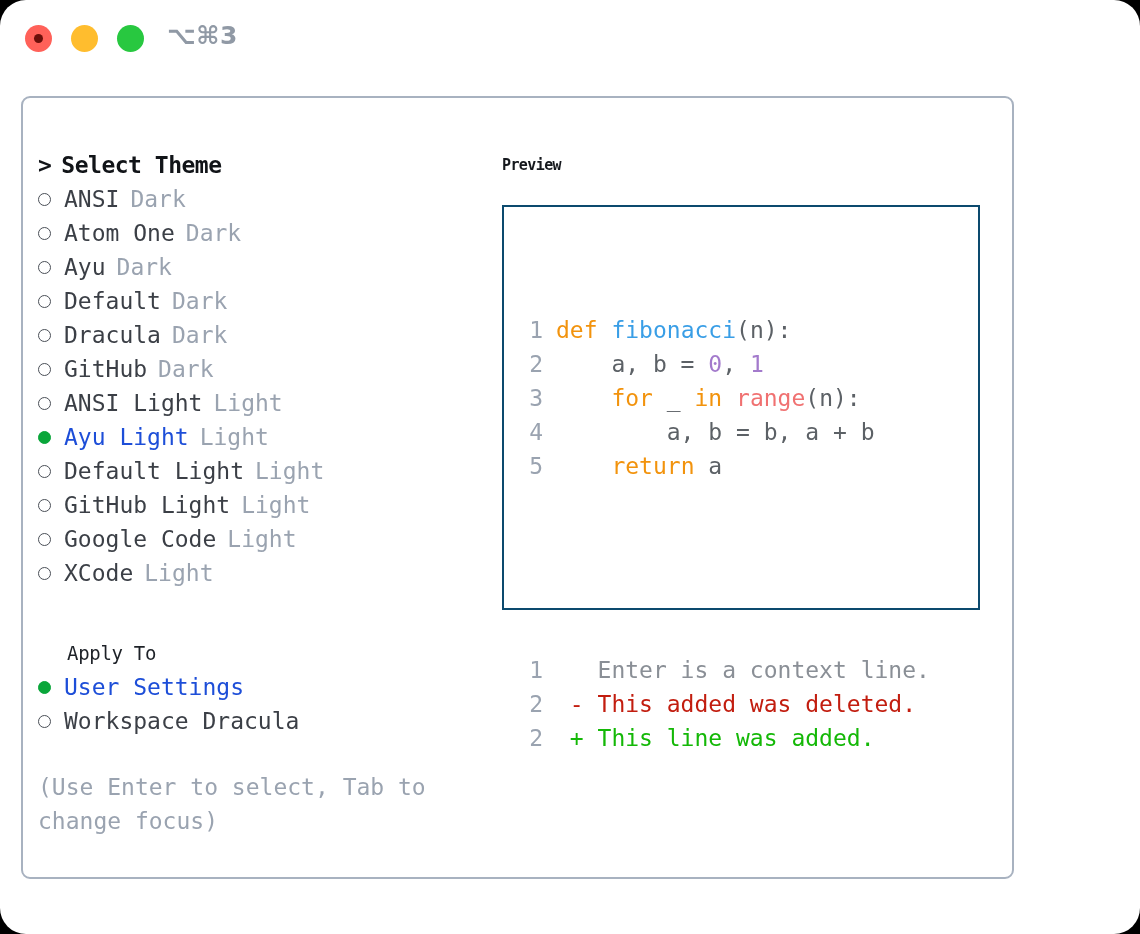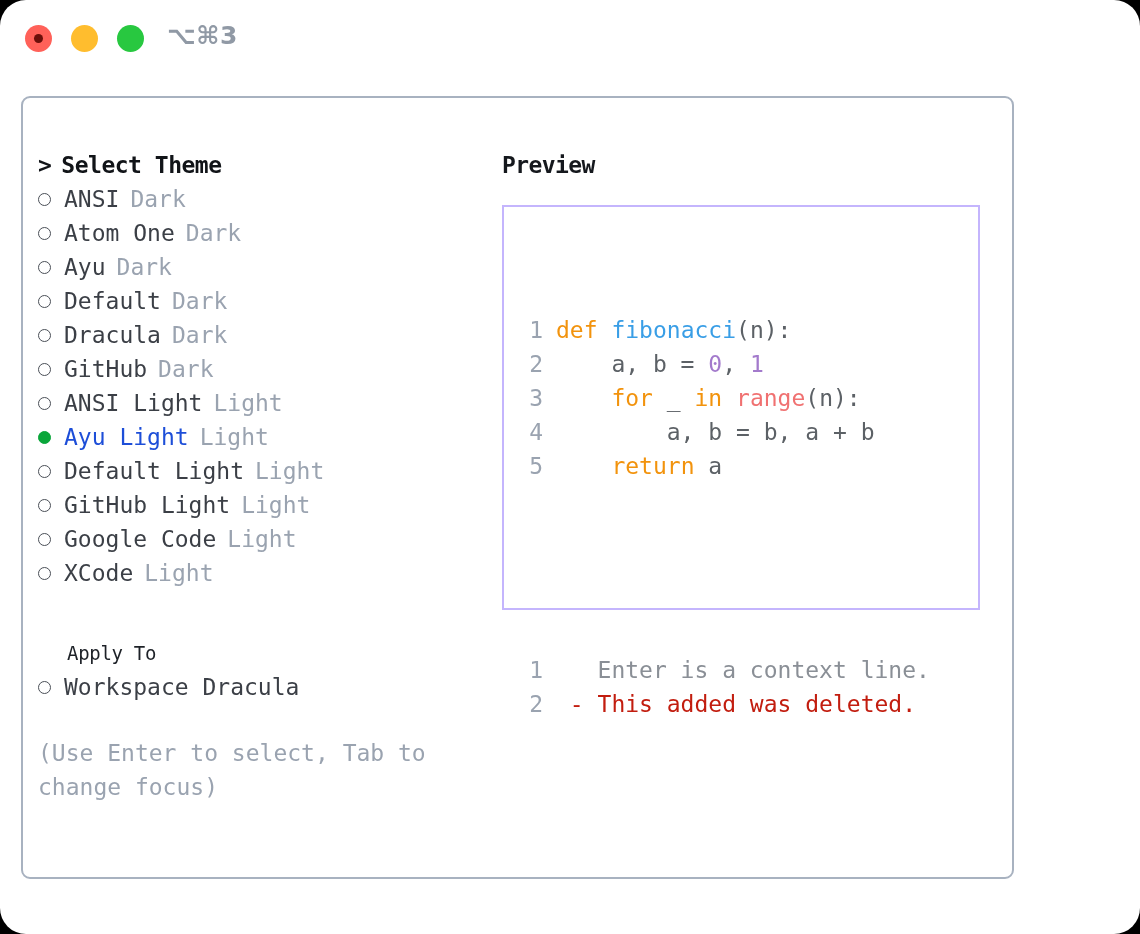--- a/index.html
+++ b/index.html
@@ -162,31 +162,31 @@
   }
 
   
   .right-col {
     position: absolute;
     left: 479px;
     top: 50px;
     width: 500px;
   }
   .preview-label {
-    font-size: 23px;
+    font-size: 15px;
     font-weight: bold;
     color: #15181d;
     letter-spacing: -0.6px;
     line-height: 34px;
   }
   .preview-box {
     margin-top: 23px;
     width: 478px;
     height: 405px;
-    border: 2px solid #c4b5fd;
+    border: 2px solid #0c4a6e;
     box-sizing: border-box;
     background: #ffffff;
     position: relative;
     padding-left: 36px;
   }
   .code {
     position: absolute;
     left: 13px;
     top: 38px;
     font-size: 23px;
@@ -298,37 +298,41 @@
               <span class="kind">Light</span>
             </div>
           </div>
 
         <div class="spacer-lg"></div>
 
         <div class="section-title">Apply To</div>
 
         <div id="apply-list">
             <div class="row">
+              <span class="marker"><span class="dot-f"></span></span>
+              <span class="name sel">User Settings</span>
+            </div>
+            <div class="row">
               <span class="marker"><span class="dot-o"></span></span>
               <span class="name">Workspace Dracula</span>
             </div>
           </div>
 
         <div class="spacer-md"></div>
 
         <div class="hint">(Use Enter to select, Tab to change focus)</div>
       </div>
 
       <div class="right-col">
         <div class="preview-label">Preview</div>
 
         <div class="preview-box">
           <div class="code">
             <div id="code-lines"><div class="cline"><span class="ln">1</span><span class="kw">def</span><span class="pl"> </span><span class="fn">fibonacci</span><span class="pl">(n):</span></div><div class="cline"><span class="ln">2</span><span class="pl">    a, b = </span><span class="num">0</span><span class="pl">, </span><span class="num">1</span></div><div class="cline"><span class="ln">3</span><span class="pl">    </span><span class="kw">for</span><span class="pl"> _ </span><span class="kw">in</span><span class="pl"> </span><span class="bif">range</span><span class="pl">(n):</span></div><div class="cline"><span class="ln">4</span><span class="pl">        a, b = b, a + b</span></div><div class="cline"><span class="ln">5</span><span class="pl">    </span><span class="kw">return</span><span class="pl"> a</span></div></div>
             <div class="blank"></div>
-            <div id="diff-lines"><div class="cline"><span class="ln">1</span><span class="ctx">   Enter is a context line.</span></div><div class="cline"><span class="ln">2</span><span class="del"> - This added was deleted.</span></div></div>
+            <div id="diff-lines"><div class="cline"><span class="ln">1</span><span class="ctx">   Enter is a context line.</span></div><div class="cline"><span class="ln">2</span><span class="del"> - This added was deleted.</span></div><div class="cline"><span class="ln">2</span><span class="add"> + This line was added.</span></div></div>
           </div>
         </div>
       </div>
 
     </div>
   </div>
 </div>
 
 </body></html>

